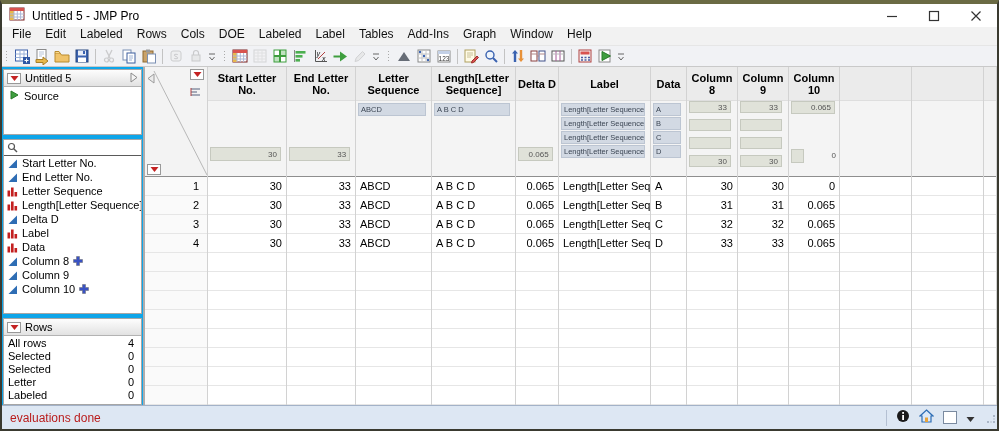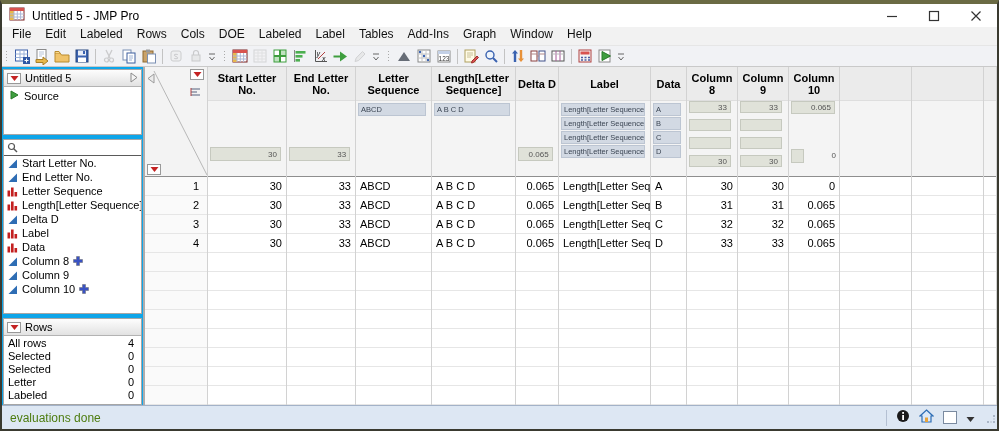--- a/index.html
+++ b/index.html
@@ -43,21 +43,21 @@
   .cell.r{justify-content:flex-end}
   .rowhdr .cell{background:#fafafa;justify-content:flex-end;padding-right:8px}
   .corner{height:110px;flex:none;background:#f3f3f3;border-bottom:1px solid #8e8e8e;position:relative}
   .bar{position:absolute;left:2px;border:1px solid #c6c9bf;background:#e0e2d9;font-size:8px;color:#555;display:flex;align-items:center;overflow:hidden;white-space:nowrap}
   .bar.cat{background:#d2d9e3;border-color:#bcc5d2;color:#3c4654;font-size:7.5px}
   .bar.al{justify-content:flex-start;padding-left:2px}
   .bar.ar{justify-content:flex-end;padding-right:3px}
   .outlabel{position:absolute;right:3px;font-size:8px;color:#555}
   
   .statusbar{height:24px;flex:none;background:#dde7f3;border-top:1px solid #a3b2c8;display:flex;align-items:center;padding:0 8px;position:relative}
-  .statusbar .stext{font-size:12px;color:#4d7c0f}
+  .statusbar .stext{font-size:12px;color:#b91c1c}
   .sright{margin-left:auto;display:flex;align-items:center;gap:9px;padding-right:14px}
   .vsep{width:1px;height:16px;background:#b4c0d2}
   .sqbtn{width:14px;height:13px;background:#fff;border:1px solid #7a8aa0;display:inline-block}
   .grip{position:absolute;right:1px;bottom:1px}
 </style>
 </head>
 <body>
 
 <div class="window">
 

